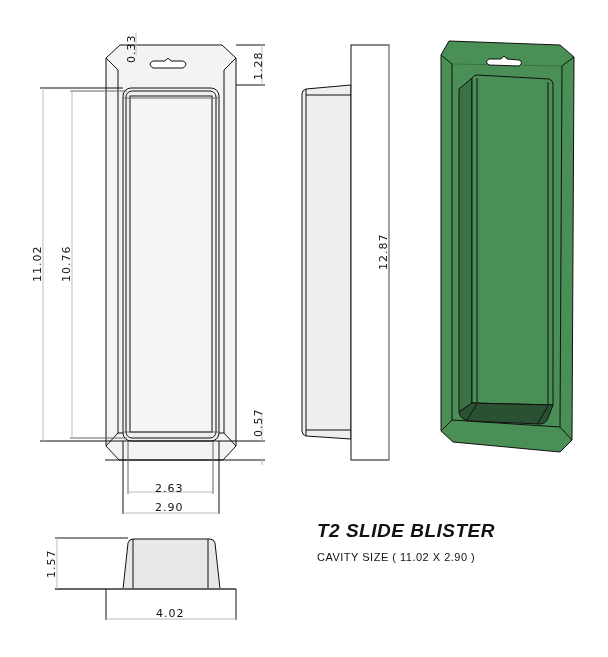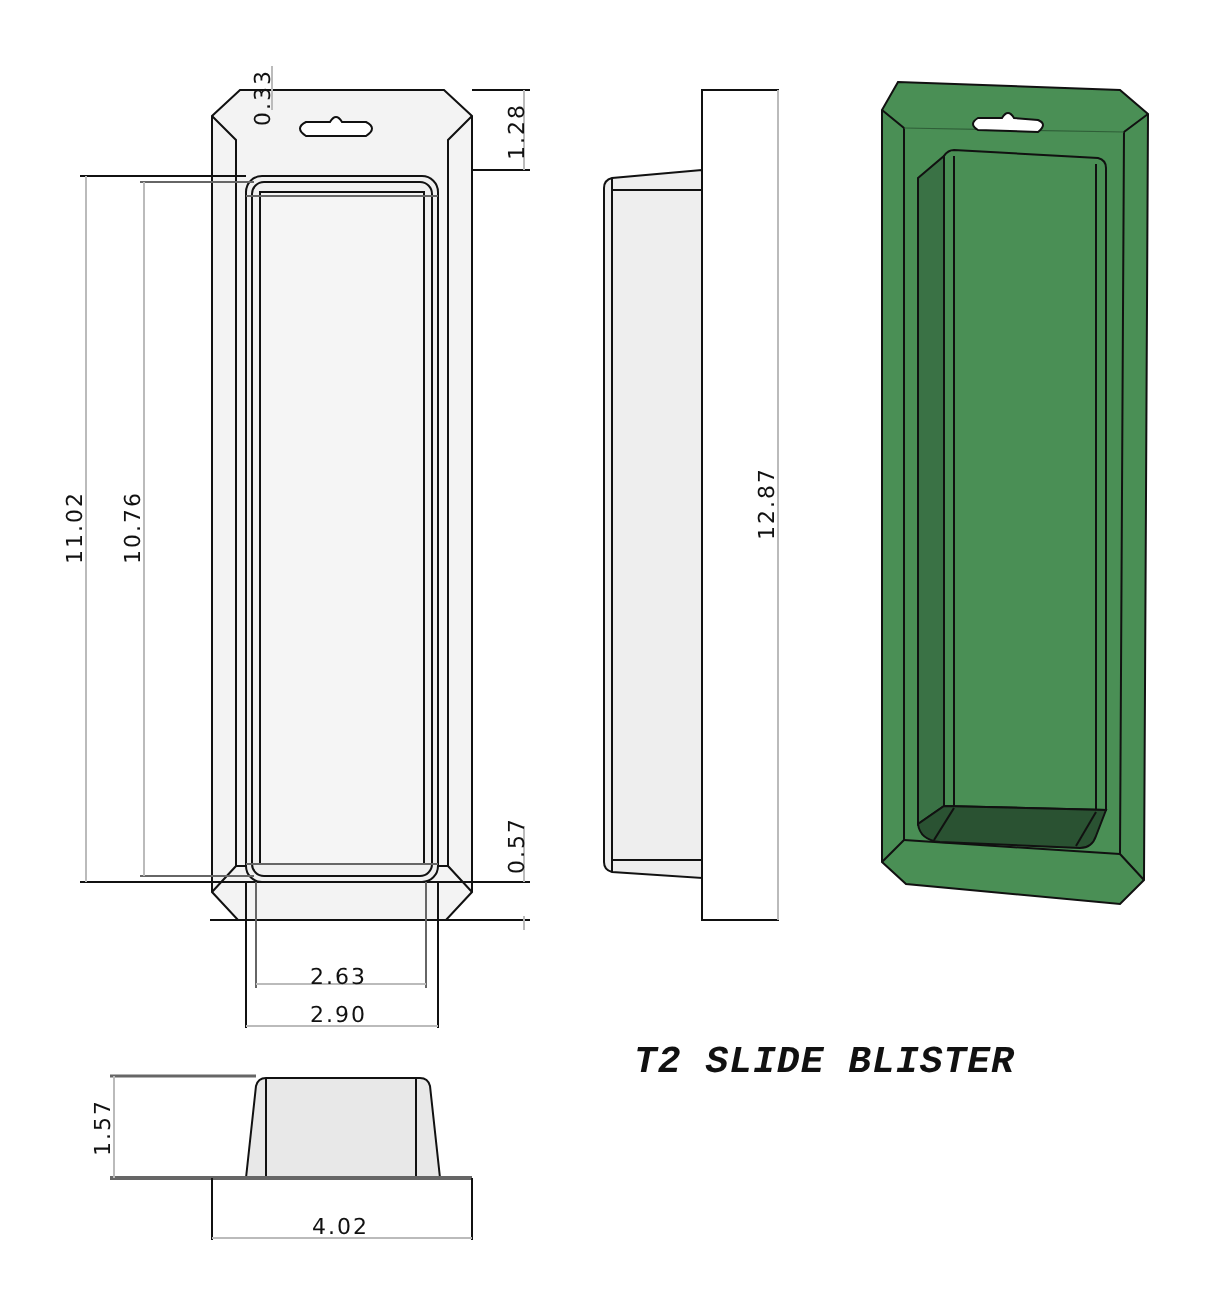--- a/index.html
+++ b/index.html
@@ -1,19 +1,19 @@
 <!DOCTYPE html>
 <html><head>
   <meta charset="utf-8">
   <style>
     html, body { margin: 0; padding: 0; background: #ffffff; }
     body { width: 608px; height: 657px; position: relative; overflow: hidden; }
     #drawing { position: absolute; left: 0; top: 0; }
     .dim-text { font-family: "DejaVu Sans", sans-serif; font-size: 11px; fill: #111; letter-spacing: 1px; }
-    .title-block { position: absolute; left: 317px; top: 520px; font-family: Liberation Mono, monospace; color: #111; }
+    .title-block { position: absolute; left: 317px; top: 520px; font-family: Liberation Sans, sans-serif; color: #111; }
     .title { font-size: 19px; font-weight: bold; font-style: italic; letter-spacing: 0.5px; margin: 0 0 6px 0; }
     .spec { font-size: 11px; letter-spacing: 0.5px; line-height: 18px; }
   </style>
 </head>
 <body>
 
 <svg id="drawing" width="608" height="657" viewBox="0 0 608 657" xmlns="http://www.w3.org/2000/svg">
 
   <g stroke="#111" stroke-width="1" fill="none">
 
@@ -107,13 +107,14 @@
     <line x1="548" y1="82" x2="548" y2="405"></line>
 
     <path d="M459,412 L472,403 L553,405 L548,418 Q546,424 540,424 L470,421 Q460,420 459,412 Z" fill="#2a5232"></path>
     <line x1="467" y1="420" x2="477" y2="404"></line>
     <line x1="538" y1="423" x2="548" y2="406"></line>
   </g>
 </svg>
 
 <div class="title-block">
   <div class="title">T2 SLIDE BLISTER</div>
+  <div class="spec">CAVITY SIZE ( 11.02 X 2.90 )</div>
 </div>
 
 </body></html>

